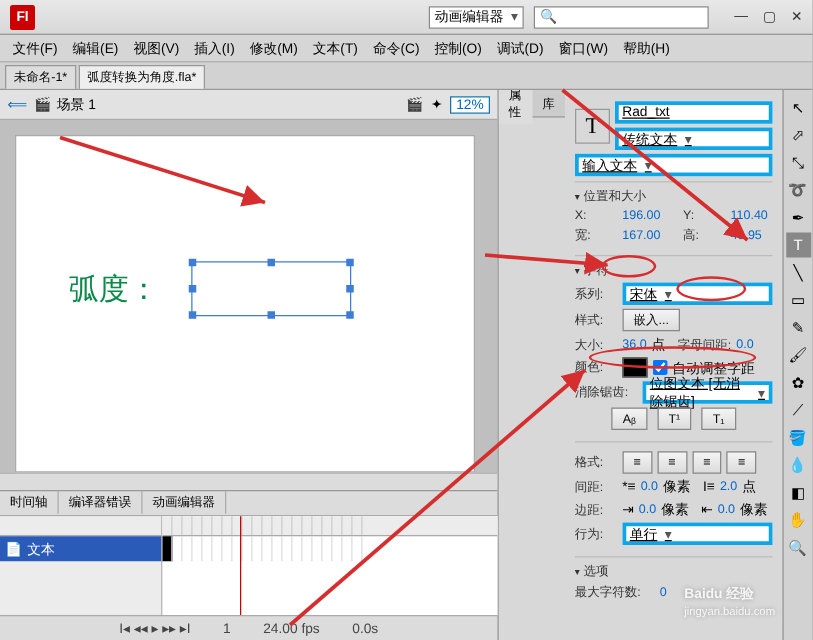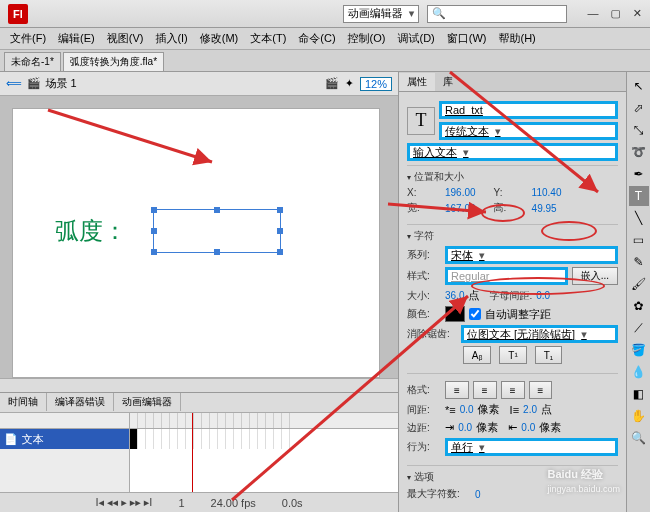--- a/index.html
+++ b/index.html
@@ -35,21 +35,21 @@
 .tl-body { flex: 1; display: flex; }
 .layers { width: 130px; background: #ececec; border-right: 1px solid #aaa; }
 .layer-row { height: 20px; background: #2a5bb8; color: #fff; display: flex; align-items: center; padding: 0 4px; font-size: 10px; }
 .frames { flex: 1; background: #fff; position: relative; }
 .ruler { height: 16px; background: #ececec; border-bottom: 1px solid #aaa; display: flex; }
 .ruler div { width: 8px; border-right: 1px solid #ccc; }
 .fr-row { height: 20px; display: flex; }
 .fr-row div { width: 8px; border-right: 1px solid #ddd; }
 .playhead { position: absolute; top: 0; left: 62px; width: 1px; height: 100%; background: #cc0000; }
 .tl-status { height: 20px; display: flex; align-items: center; justify-content: center; gap: 26px; font-size: 10px; color: #444; border-top: 1px solid #aaa; }
-.panels { width: 228px; background: #d8d8d8; border-left: 1px solid #999; display: flex; flex-direction: column; overflow-y: auto; }
+.panels { width: 228px; background: #d8d8d8; border-left: 1px solid #999; display: flex; flex-direction: row; overflow-y: auto; }
 .panel-tabs { height: 22px; display: flex; align-items: center; background: #ccc; border-bottom: 1px solid #999; }
 .panel-tabs span { padding: 2px 8px; font-size: 10px; }
 .panel-tabs span.active { background: #ddd; }
 .prop { padding: 6px 8px; }
 .prop-row { display: flex; align-items: center; margin: 3px 0; gap: 4px; }
 .prop-row label { font-size: 10px; color: #333; min-width: 34px; }
 .t-icon { width: 28px; height: 28px; border: 1px solid #999; display: flex; align-items: center; justify-content: center; font-family: Georgia, serif; font-size: 18px; }
 .field { flex: 1; background: #fff; border: 3px solid #0ea5e9; padding: 1px 3px; height: 18px; font-size: 10px; display: flex; align-items: center; text-decoration: underline; }
 .link { color: #0066cc; font-size: 10px; }
 .sect { border-top: 1px solid #bbb; padding: 4px 0 2px; margin-top: 4px; }
@@ -250,23 +250,20 @@
           <div class="sect-h">字符</div>
         <div class="prop-row">
           <label>系列:</label>
           <div class="field">
               <span>宋体</span>
               <span class="dd">▾</span>
             </div>
         </div>
         <div class="prop-row">
           <label>样式:</label>
-          <div class="field" style="flex:1;color:#999">
-              <span>Regular</span>
-            </div>
           <div class="btn">嵌入...</div>
         </div>
         <div class="prop-row">
           <label>大小:</label>
           <span class="link">36.0</span>
           <span>点</span>
           <label style="margin-left:6px">字母间距:</label>
           <span class="link">0.0</span>
         </div>
         <div class="prop-row">

